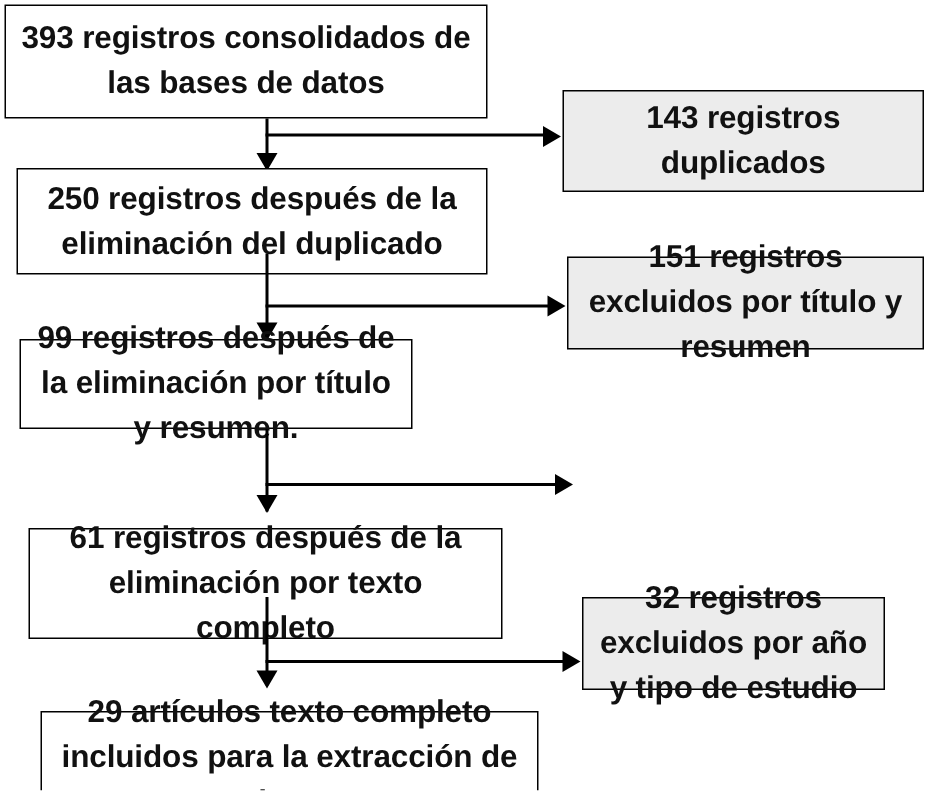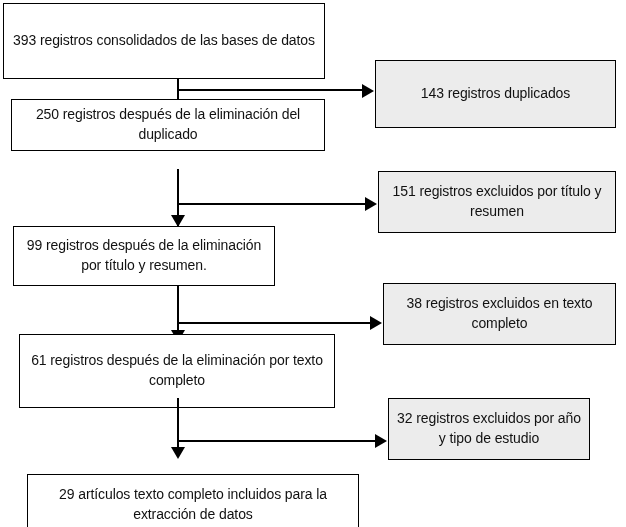--- a/index.html
+++ b/index.html
@@ -21,24 +21,25 @@
   }
   .node {
     position: absolute;
     box-sizing: border-box;
     border: 1.4px solid #000000;
     display: flex;
     align-items: center;
     justify-content: center;
     text-align: center;
     color: #111111;
-    font-size: 14px;
+    font-size: 21px;
     line-height: 1.42;
     padding: 2px 8px;
     letter-spacing: -0.1px;
+    font-weight: bold;
   }
   .node.main {
     background: #ffffff;
   }
   .node.excluded {
     background: #ececec;
   }
   .node span {
     display: block;
     width: 100%;
@@ -77,21 +78,21 @@
 
   <div class="connector v-line" style="left:177px; top:79px; width:2px; height:33px;"></div>
   <div class="arrow-down" style="left:171px; top:102px;"></div>
   <div class="connector h-line" style="left:177px; top:89px; width:186px; height:2px;"></div>
   <div class="arrow-right" style="left:362px; top:84px;"></div>
 
   <div class="node excluded" style="left:375px; top:60px; width:241px; height:68px;">
     <span>143 registros duplicados</span>
   </div>
 
-  <div class="node main" style="left:11px; top:99px; width:314px; height:52px;justify-content:center;">
+  <div class="node main" style="left:11px; top:112px; width:314px; height:71px;justify-content:center;">
     <span>250 registros después de la eliminación del duplicado</span>
   </div>
 
   <div class="connector v-line" style="left:177px; top:169px; width:2px; height:57px;"></div>
   <div class="arrow-down" style="left:171px; top:215px;"></div>
   <div class="connector h-line" style="left:177px; top:203px; width:189px; height:2px;"></div>
   <div class="arrow-right" style="left:365px; top:197px;"></div>
 
   <div class="node excluded" style="left:378px; top:171px; width:238px; height:62px;">
     <span>151 registros excluidos por título y resumen</span>
@@ -99,25 +100,22 @@
 
   <div class="node main" style="left:13px; top:226px; width:262px; height:60px;">
     <span>99 registros después de la eliminación por título y resumen.</span>
   </div>
 
   <div class="connector v-line" style="left:177px; top:286px; width:2px; height:55px;"></div>
   <div class="arrow-down" style="left:171px; top:330px;"></div>
   <div class="connector h-line" style="left:177px; top:322px; width:194px; height:2px;"></div>
   <div class="arrow-right" style="left:370px; top:316px;"></div>
 
-  <div class="node excluded" style="left:383px; top:283px; width:233px; height:62px;">
-    <span>38 registros excluidos en texto completo</span>
-  </div>
 
-  <div class="node main" style="left:19px; top:334px; width:316px; height:74px;">
+  <div class="node main" style="left:19px; top:352px; width:316px; height:74px;">
     <span>61 registros después de la eliminación por texto completo</span>
   </div>
 
   <div class="connector v-line" style="left:177px; top:398px; width:2px; height:59px;"></div>
   <div class="arrow-down" style="left:171px; top:447px;"></div>
   <div class="connector h-line" style="left:177px; top:440px; width:199px; height:2px;"></div>
   <div class="arrow-right" style="left:375px; top:434px;"></div>
 
   <div class="node excluded" style="left:388px; top:398px; width:202px; height:62px;">
     <span>32 registros excluidos por año y tipo de estudio</span>

